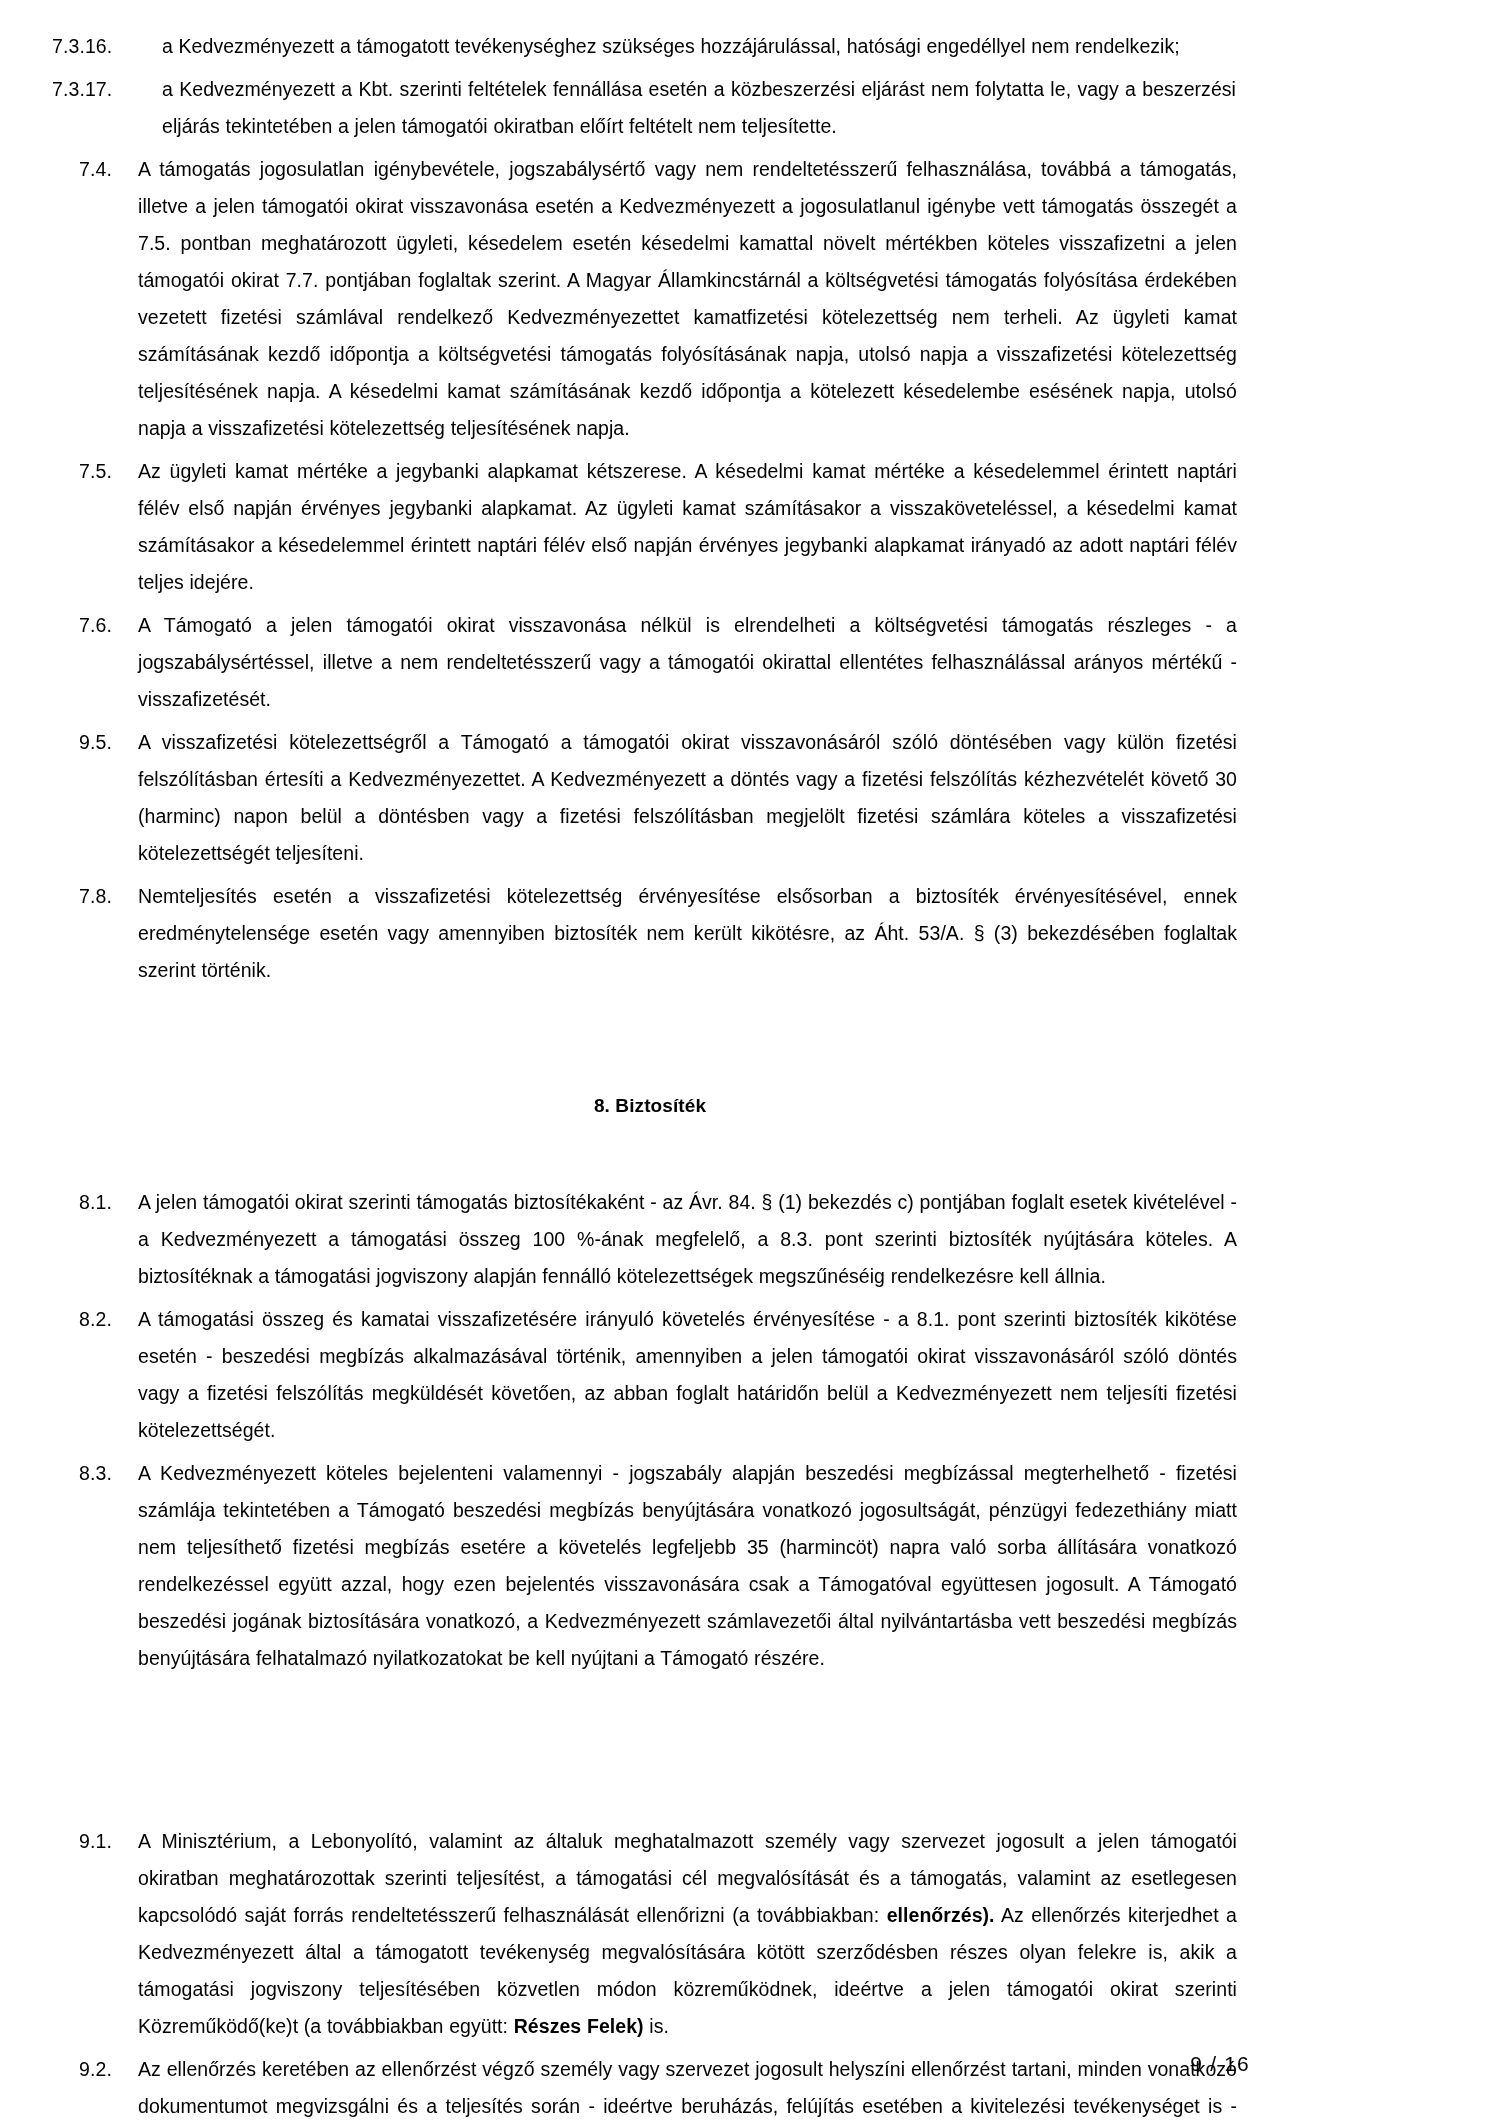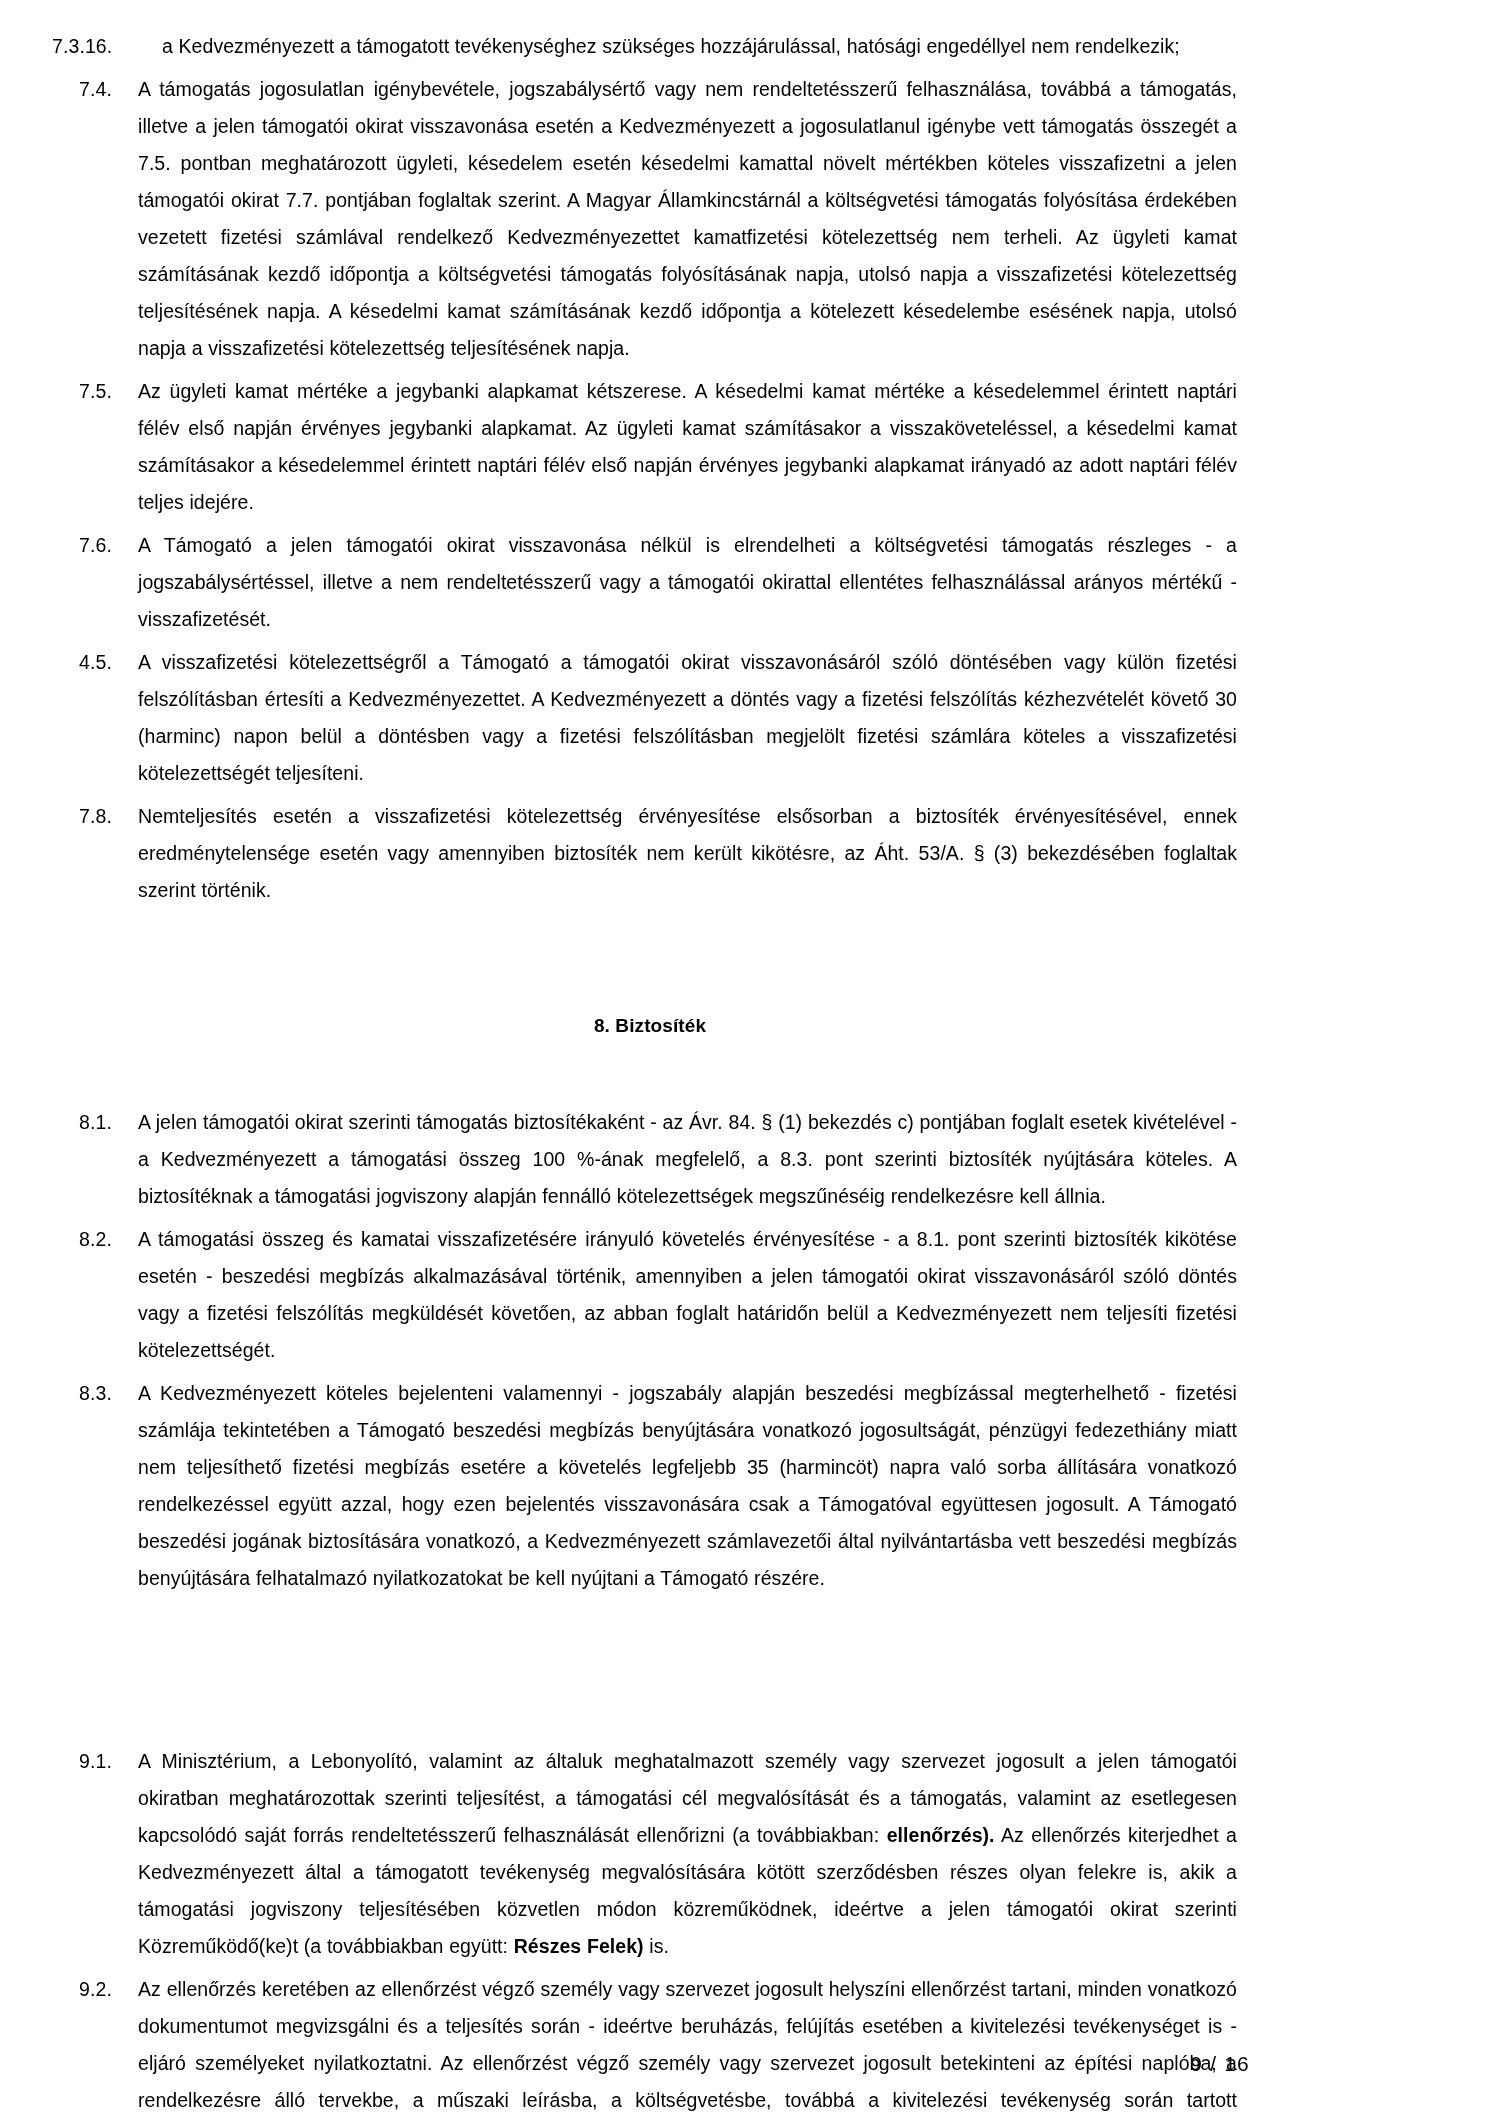--- a/index.html
+++ b/index.html
@@ -95,38 +95,42 @@
 
 <div class="page">
 
   <div class="clauses">
 
     <div class="clause lvl2">
       <div class="num">7.3.16.</div>
       <div class="body">a Kedvezményezett a támogatott tevékenységhez szükséges hozzájárulással, hatósági engedéllyel nem rendelkezik;</div>
     </div>
 
+    <div class="clause lvl2 justified">
+      <div class="num">7.3.17.</div>
+      <div class="body">a Kedvezményezett a Kbt. szerinti feltételek fennállása esetén a közbeszerzési eljárást nem folytatta le, vagy a beszerzési eljárás tekintetében a jelen támogatói okiratban előírt feltételt nem teljesítette.</div>
+    </div>
 
     <div class="clause lvl1">
       <div class="num">7.4.</div>
       <div class="body">A támogatás jogosulatlan igénybevétele, jogszabálysértő vagy nem rendeltetésszerű felhasználása, továbbá a támogatás, illetve a jelen támogatói okirat visszavonása esetén a Kedvezményezett a jogosulatlanul igénybe vett támogatás összegét a 7.5. pontban meghatározott ügyleti, késedelem esetén késedelmi kamattal növelt mértékben köteles visszafizetni a jelen támogatói okirat 7.7. pontjában foglaltak szerint. A Magyar Államkincstárnál a költségvetési támogatás folyósítása érdekében vezetett fizetési számlával rendelkező Kedvezményezettet kamatfizetési kötelezettség nem terheli. Az ügyleti kamat számításának kezdő időpontja a költségvetési támogatás folyósításának napja, utolsó napja a visszafizetési kötelezettség teljesítésének napja. A késedelmi kamat számításának kezdő időpontja a kötelezett késedelembe esésének napja, utolsó napja a visszafizetési kötelezettség teljesítésének napja.</div>
     </div>
 
     <div class="clause lvl1">
       <div class="num">7.5.</div>
       <div class="body">Az ügyleti kamat mértéke a jegybanki alapkamat kétszerese. A késedelmi kamat mértéke a késedelemmel érintett naptári félév első napján érvényes jegybanki alapkamat. Az ügyleti kamat számításakor a visszaköveteléssel, a késedelmi kamat számításakor a késedelemmel érintett naptári félév első napján érvényes jegybanki alapkamat irányadó az adott naptári félév teljes idejére.</div>
     </div>
 
     <div class="clause lvl1">
       <div class="num">7.6.</div>
       <div class="body">A Támogató a jelen támogatói okirat visszavonása nélkül is elrendelheti a költségvetési támogatás részleges - a jogszabálysértéssel, illetve a nem rendeltetésszerű vagy a támogatói okirattal ellentétes felhasználással arányos mértékű - visszafizetését.</div>
     </div>
 
     <div class="clause lvl1">
-      <div class="num">4.5.</div>
+      <div class="num">9.5.</div>
       <div class="body">A visszafizetési kötelezettségről a Támogató a támogatói okirat visszavonásáról szóló döntésében vagy külön fizetési felszólításban értesíti a Kedvezményezettet. A Kedvezményezett a döntés vagy a fizetési felszólítás kézhezvételét követő 30 (harminc) napon belül a döntésben vagy a fizetési felszólításban megjelölt fizetési számlára köteles a visszafizetési kötelezettségét teljesíteni.</div>
     </div>
 
     <div class="clause lvl1">
       <div class="num">7.8.</div>
       <div class="body">Nemteljesítés esetén a visszafizetési kötelezettség érvényesítése elsősorban a biztosíték érvényesítésével, ennek eredménytelensége esetén vagy amennyiben biztosíték nem került kikötésre, az Áht. 53/A. § (3) bekezdésében foglaltak szerint történik.</div>
     </div>
 
   </div>
 

